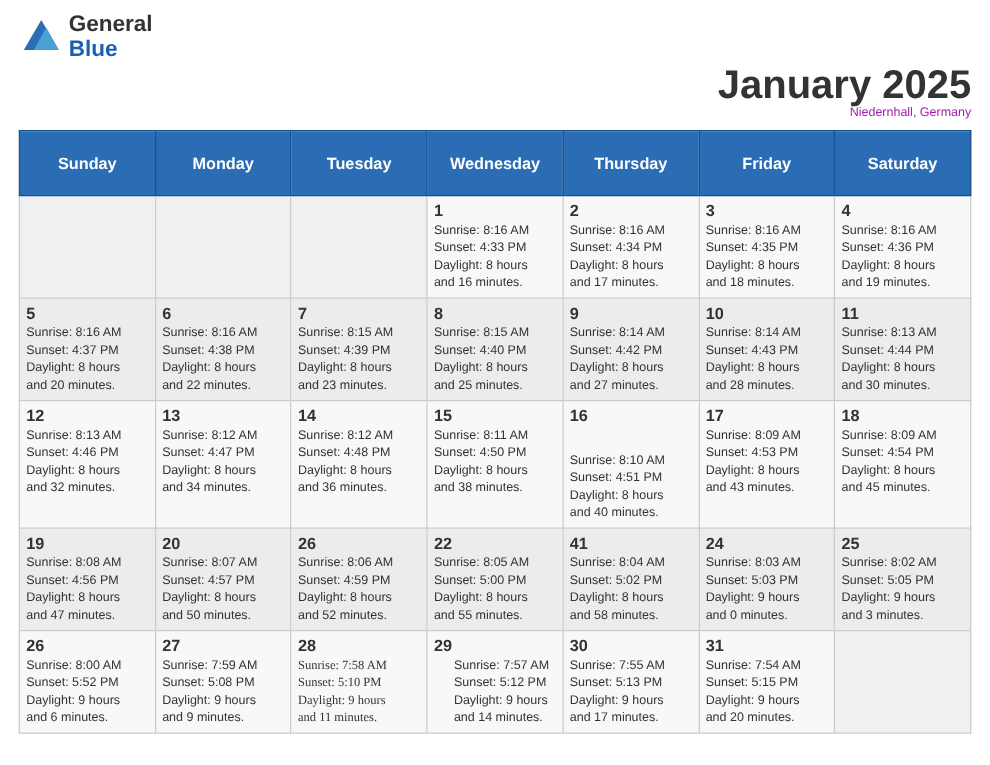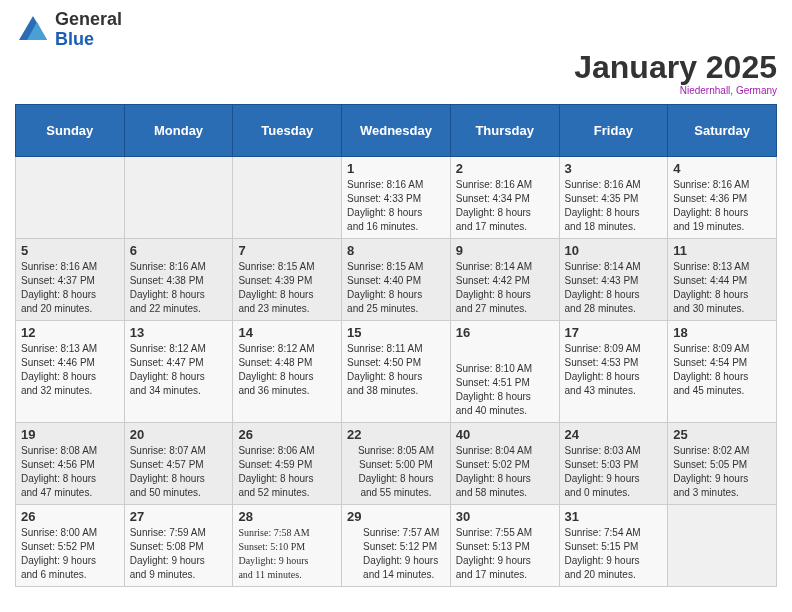--- a/index.html
+++ b/index.html
@@ -292,27 +292,27 @@
           </td>
           <td>
             <span class="day-num">26</span>
             <div class="day-info" style="white-space: pre-line;">Sunrise: 8:06 AM
 Sunset: 4:59 PM
 Daylight: 8 hours
 and 52 minutes.</div>
           </td>
           <td>
             <span class="day-num">22</span>
-            <div class="day-info" style="white-space: pre-line; text-align: center;">Sunrise: 8:05 AM
+            <div class="day-info" style="white-space: pre-line;">Sunrise: 8:05 AM
 Sunset: 5:00 PM
 Daylight: 8 hours
 and 55 minutes.</div>
           </td>
           <td>
-            <span class="day-num">40</span>
+            <span class="day-num">41</span>
             <div class="day-info" style="white-space: pre-line;">Sunrise: 8:04 AM
 Sunset: 5:02 PM
 Daylight: 8 hours
 and 58 minutes.</div>
           </td>
           <td>
             <span class="day-num">24</span>
             <div class="day-info" style="white-space: pre-line;">Sunrise: 8:03 AM
 Sunset: 5:03 PM
 Daylight: 9 hours

